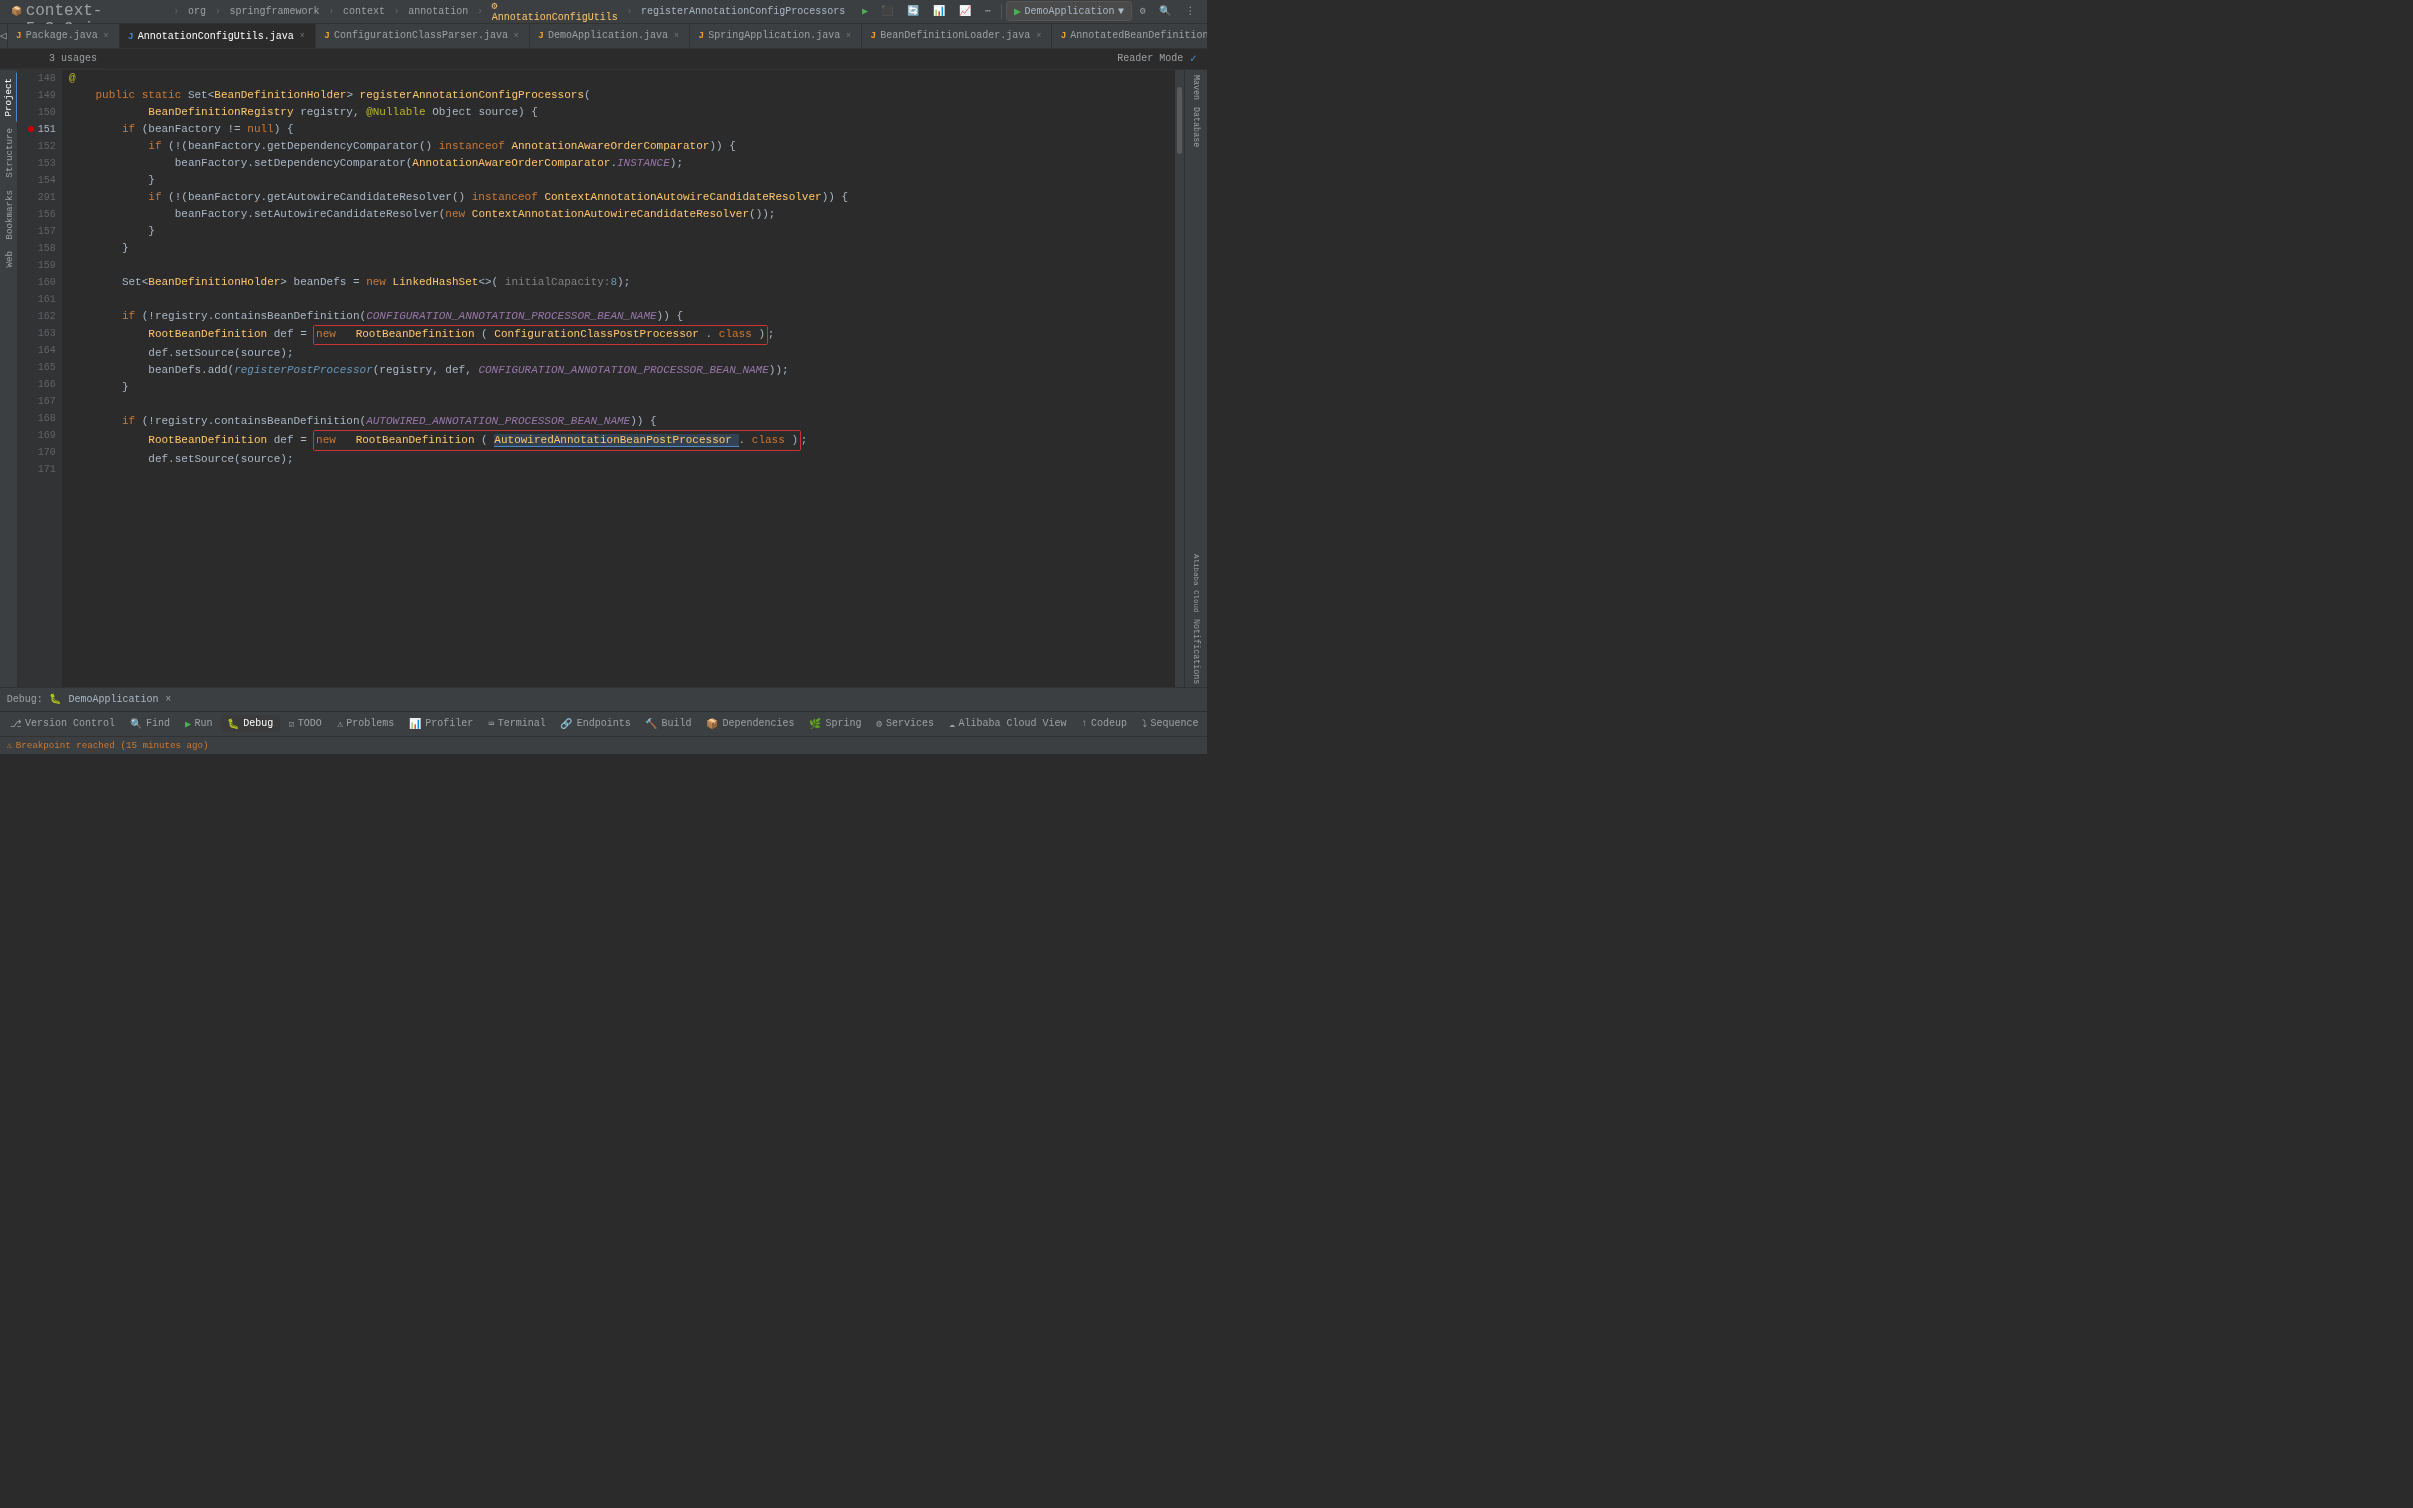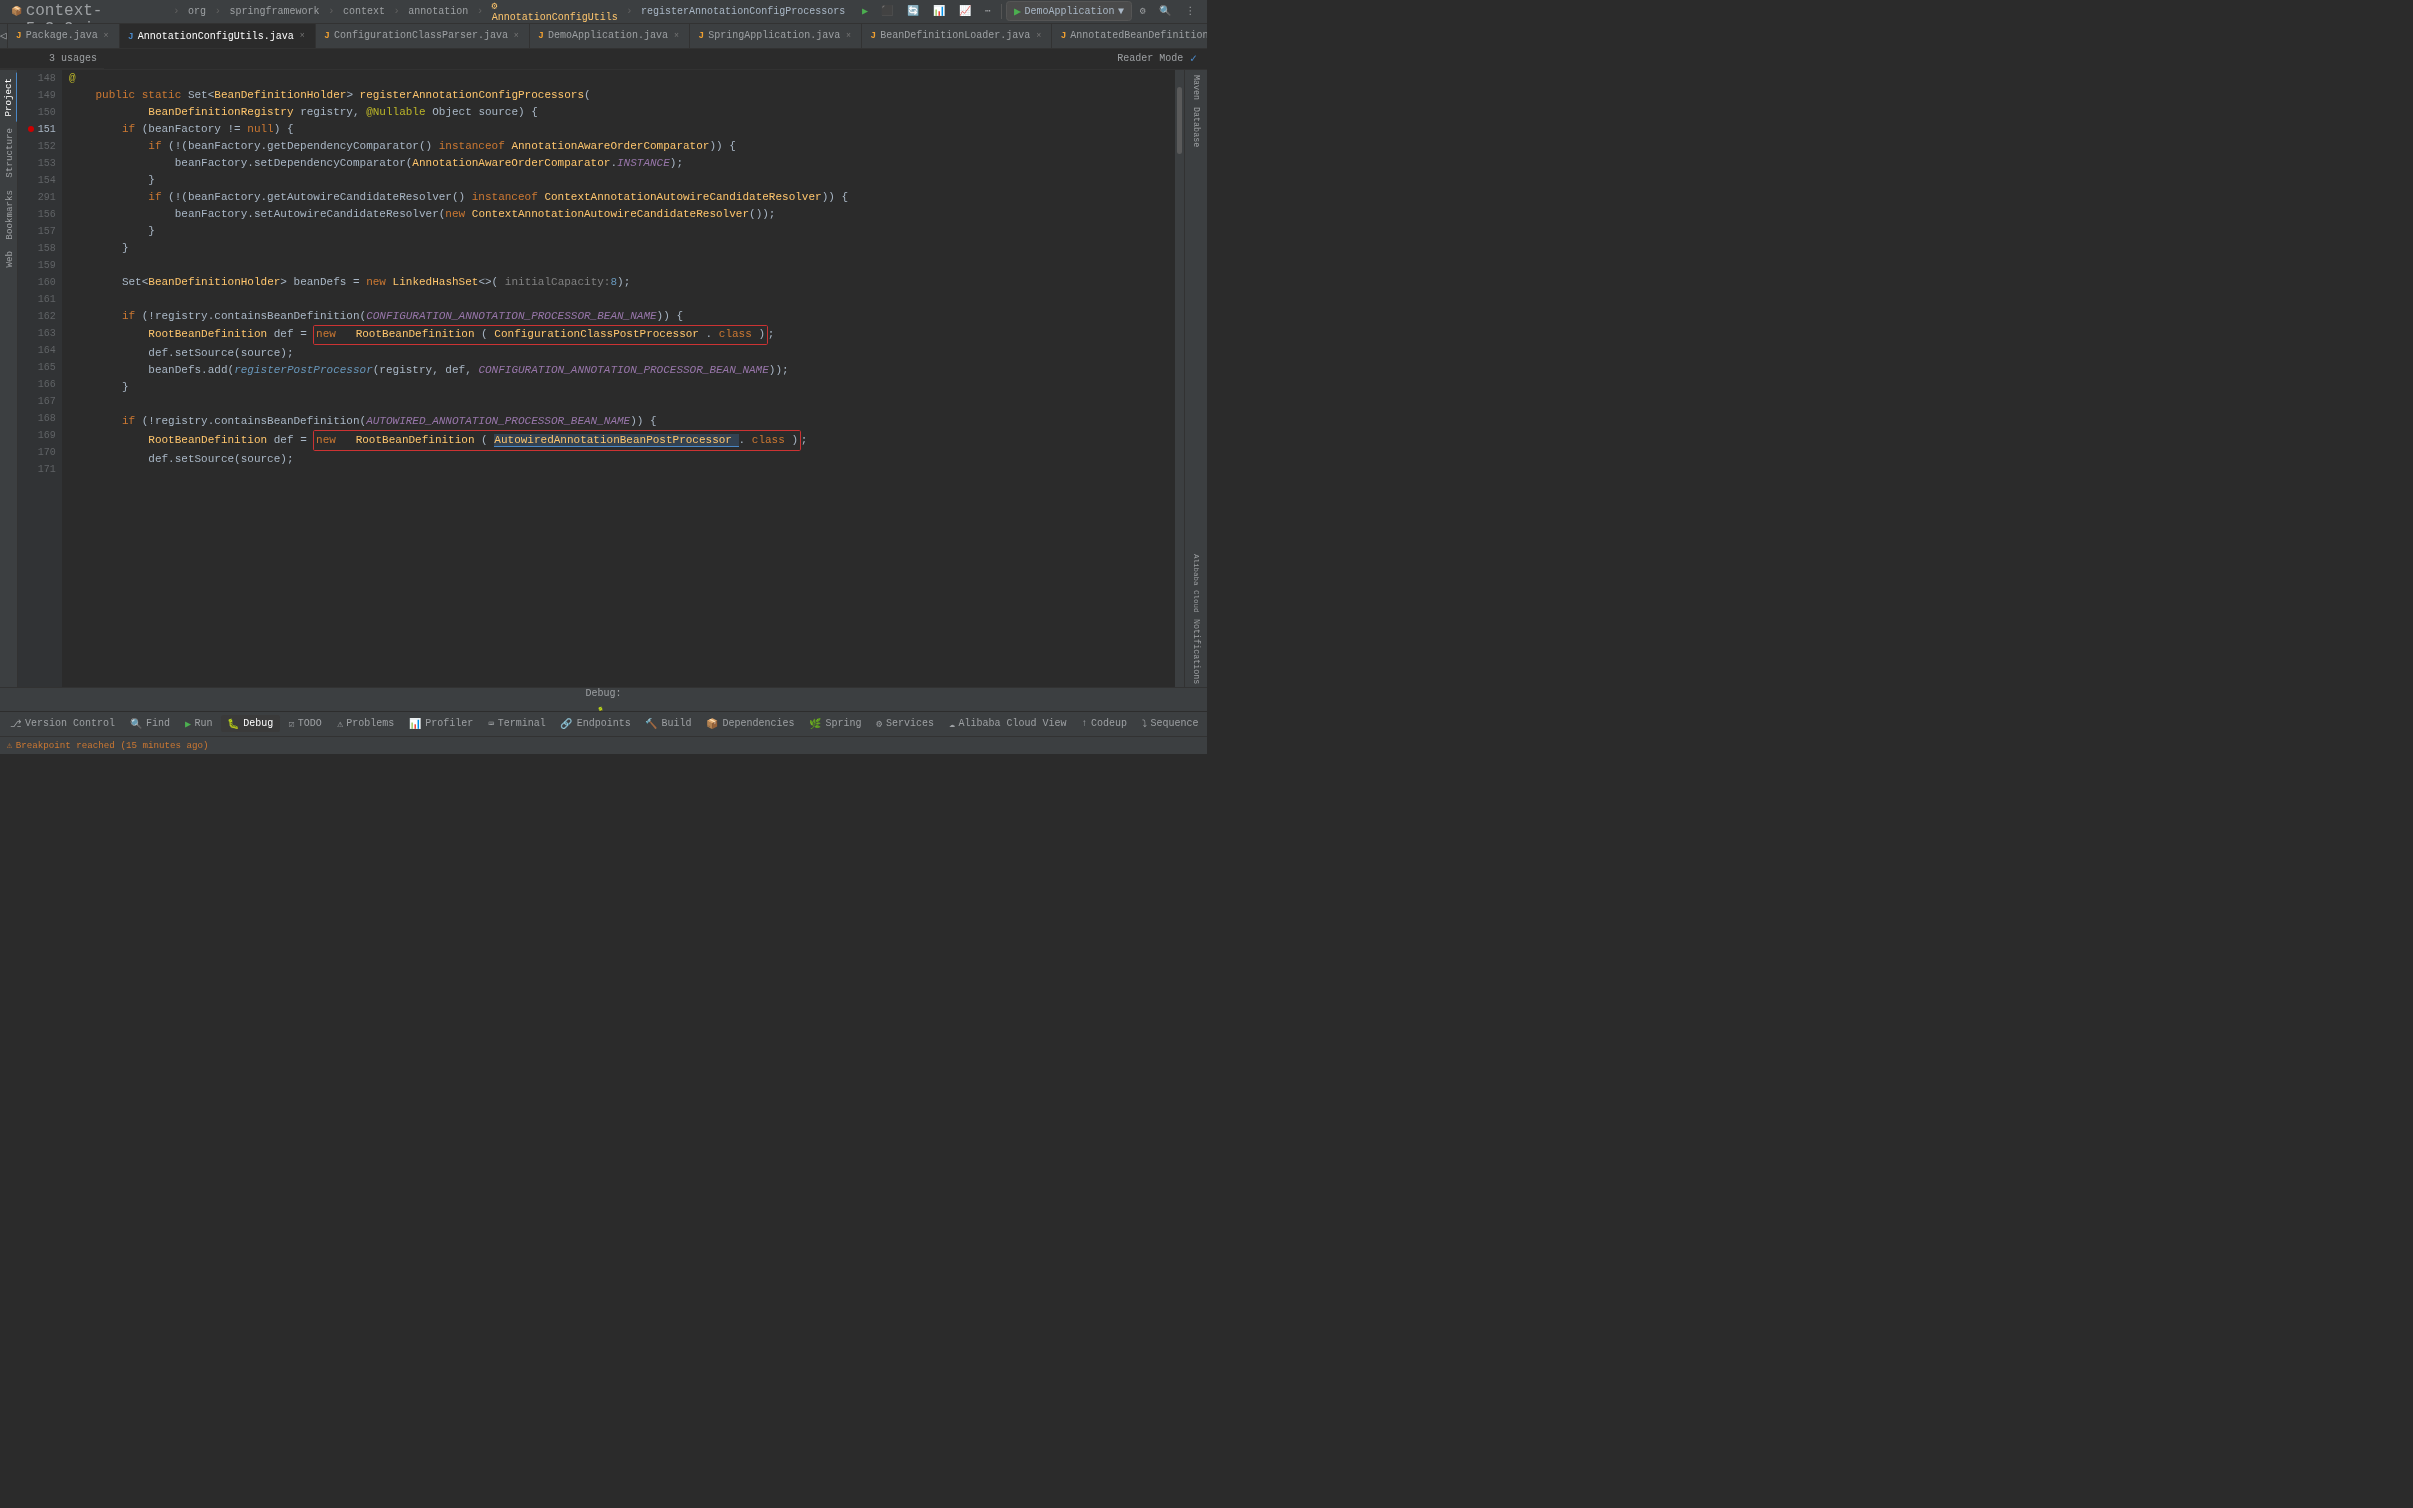--- a/index.html
+++ b/index.html
@@ -183,21 +183,20 @@
       height: 23.5px;
       background: #3c3f41;
       border-top: 0.8px solid #323232;
       display: flex;
       align-items: center;
       padding: 0 6.7px;
       gap: 6.7px;
       font-size: 10px;
       color: #9da0a3;
       flex-shrink: 0;
-      flex-direction: column;
     }
 
     
     .bottom-toolbar {
       height: 25px;
       background: #3c3f41;
       border-top: 0.8px solid #2d2d2d;
       display: flex;
       align-items: center;
       padding: 0 3.4px;

